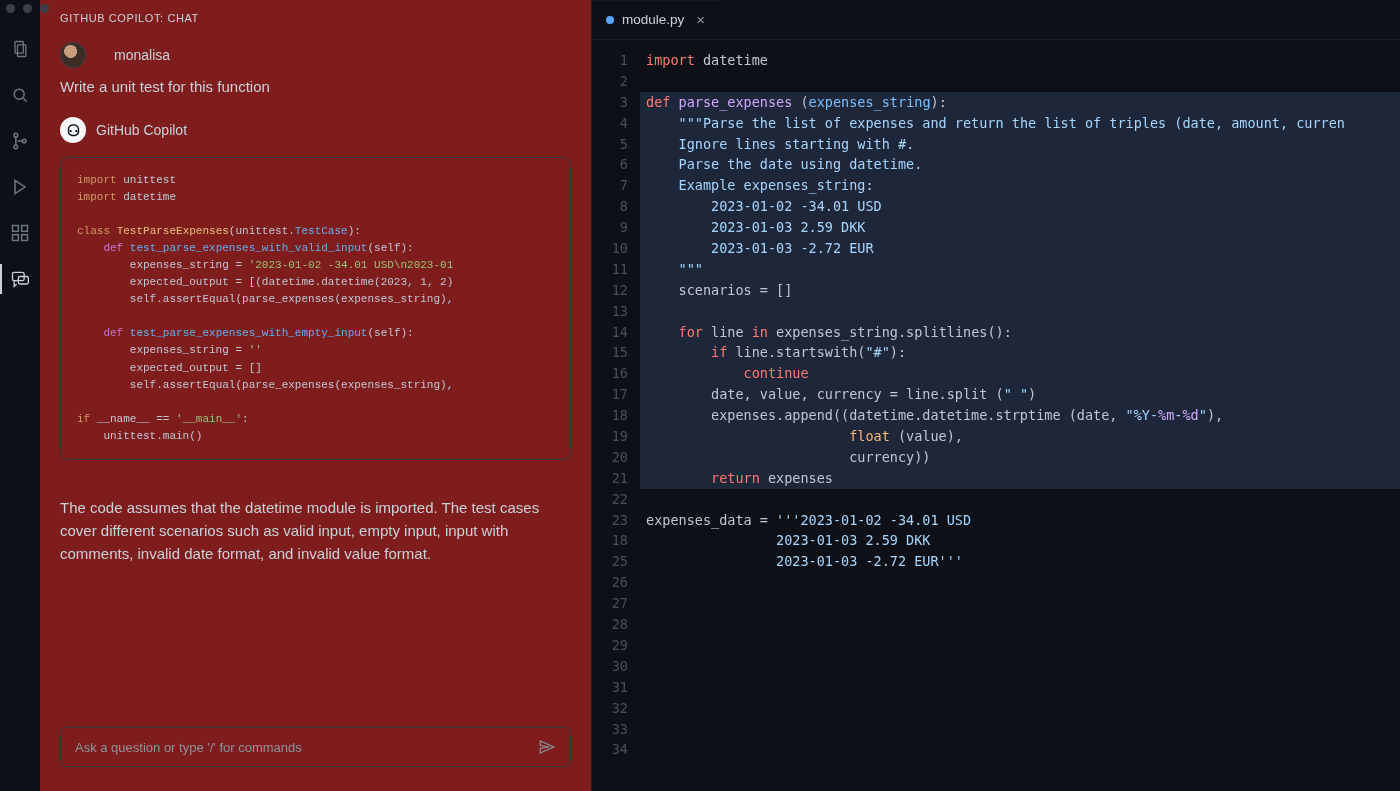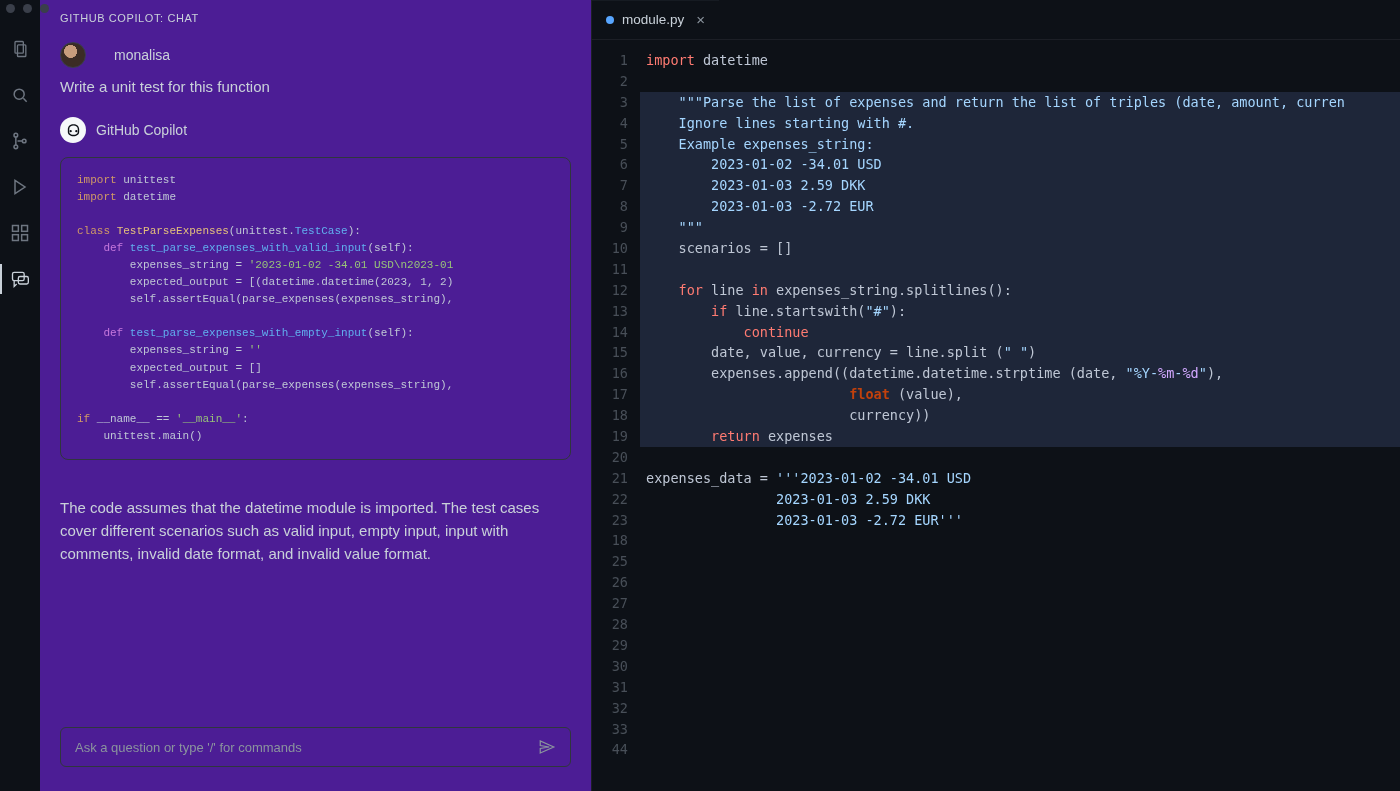--- a/index.html
+++ b/index.html
@@ -24,21 +24,21 @@
   padding-top: 38px;
   gap: 24px;
   flex-shrink: 0;
 }
 .activitybar .icon { width: 22px; height: 22px; color: #6e7681; cursor: pointer; display:flex; align-items:center; justify-content:center; }
 .activitybar .icon.active { color: #c9d1d9; position: relative; }
 .activitybar .icon.active::before { content:""; position:absolute; left:-9px; top:-4px; bottom:-4px; width:2px; background:#c9d1d9; }
 
 .sidebar {
   width: 552px;
-  background: #4c1d95;
+  background: #7f1d1d;
   display: flex;
   flex-direction: column;
   flex-shrink: 0;
   border-right: 1px solid #1c1f26;
 }
 .sidebar-header {
   padding: 12px 20px 10px;
   font-size: 11px;
   letter-spacing: 0.6px;
   color: #c9d1d9;
@@ -121,21 +121,21 @@
 .code .line.sel { background: rgba(56, 70, 105, 0.42); }
 .code .line.sel::before {
   content:"";
   position:absolute; left:0; top:0; bottom:0; width:100%;
 }
 .py-kw { color:#ff7b72; }
 .py-fn { color:#d2a8ff; }
 .py-param { color:#79c0ff; }
 .py-str { color:#a5d6ff; }
 .py-doc { color:#a5d6ff; }
-.py-built { color:#c2410c;font-weight:bold; }
+.py-built { color:#fdba74; }
 .py-kw2 { color:#ff7b72; }
 </style>
 </head>
 <body>
 
 <div class="titlebar-dots">
   <span></span>
   <span></span>
   <span></span>
 </div>
@@ -268,27 +268,29 @@
         <div>18</div>
         <div>25</div>
         <div>26</div>
         <div>27</div>
         <div>28</div>
         <div>29</div>
         <div>30</div>
         <div>31</div>
         <div>32</div>
         <div>33</div>
-        <div>44</div>
+        <div>34</div>
       </div>
     <div class="code" id="code">
         <div class="line"><span class="py-kw">import</span> datetime</div>
         <div class="line"></div>
+        <div class="line sel"><span class="py-kw">def</span> <span class="py-fn">parse_expenses</span> (<span class="py-param">expenses_string</span>):</div>
         <div class="line sel">    <span class="py-doc">"""Parse the list of expenses and return the list of triples (date, amount, curren</span></div>
         <div class="line sel">    <span class="py-doc">Ignore lines starting with #.</span></div>
+        <div class="line sel">    <span class="py-doc">Parse the date using datetime.</span></div>
         <div class="line sel">    <span class="py-doc">Example expenses_string:</span></div>
         <div class="line sel">        <span class="py-doc">2023-01-02 -34.01 USD</span></div>
         <div class="line sel">        <span class="py-doc">2023-01-03 2.59 DKK</span></div>
         <div class="line sel">        <span class="py-doc">2023-01-03 -2.72 EUR</span></div>
         <div class="line sel">    <span class="py-doc">"""</span></div>
         <div class="line sel">    scenarios = []</div>
         <div class="line sel"></div>
         <div class="line sel">    <span class="py-kw">for</span> line <span class="py-kw">in</span> expenses_string.splitlines():</div>
         <div class="line sel">        <span class="py-kw">if</span> line.startswith(<span class="py-str">"#"</span>):</div>
         <div class="line sel">            <span class="py-kw2">continue</span></div>

